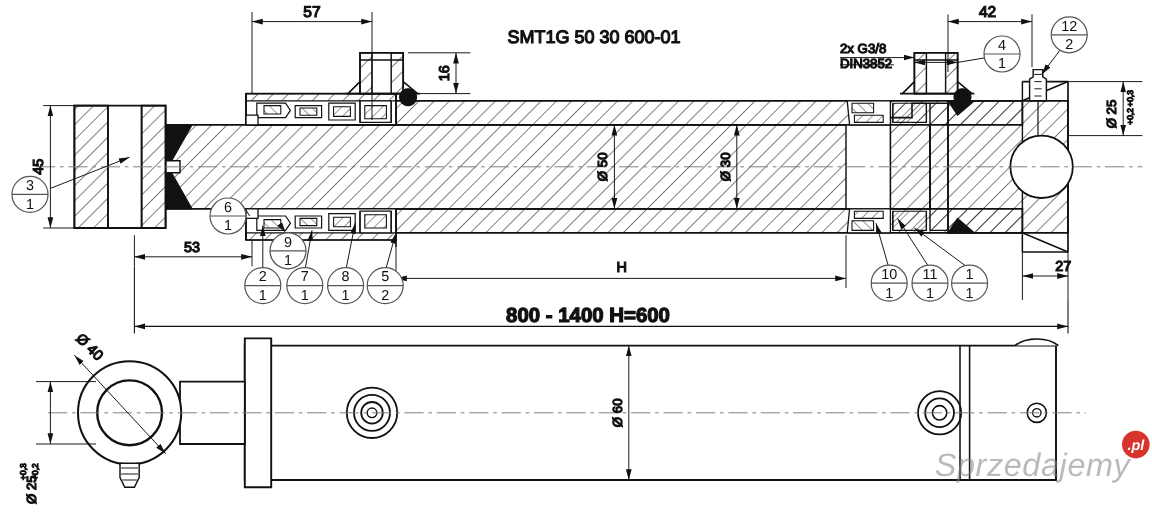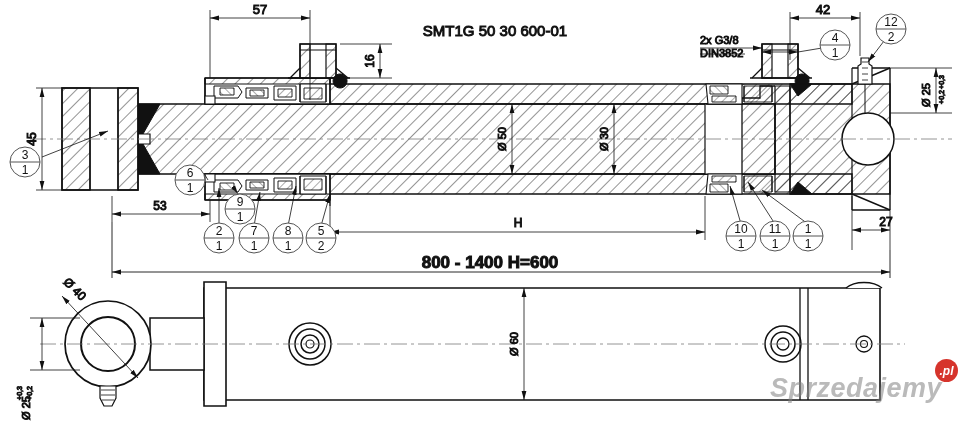--- a/index.html
+++ b/index.html
@@ -3,21 +3,21 @@
 <meta charset="utf-8">
 <style>
   html,body{margin:0;padding:0;background:#ffffff;}
   body{width:960px;height:434px;overflow:hidden;
        font-family:"Liberation Sans", sans-serif;color:#111;}
   #stage{position:relative;width:960px;height:412px;background:#fff;}
   svg{display:block;}
   .lbl{font-family:"Liberation Sans", sans-serif;fill:#111;}
   .wm{position:absolute;right:18px;bottom:8px;
       font-family:"Liberation Sans", sans-serif;
-      font-size:27px;font-weight:bold;font-style:italic;
+      font-size:27px;font-weight:normal;font-style:italic;
       color:rgba(130,130,130,.55);letter-spacing:.5px;
       user-select:none;pointer-events:none;white-space:nowrap;}
   .wm-dot{position:absolute;right:2px;bottom:30px;
       width:23px;height:23px;border-radius:50%;
       background:#d6342c;color:#fff;font-size:12px;font-weight:bold;
       font-style:italic;display:flex;align-items:center;justify-content:center;}
 </style>
 </head>
 <body>
 

